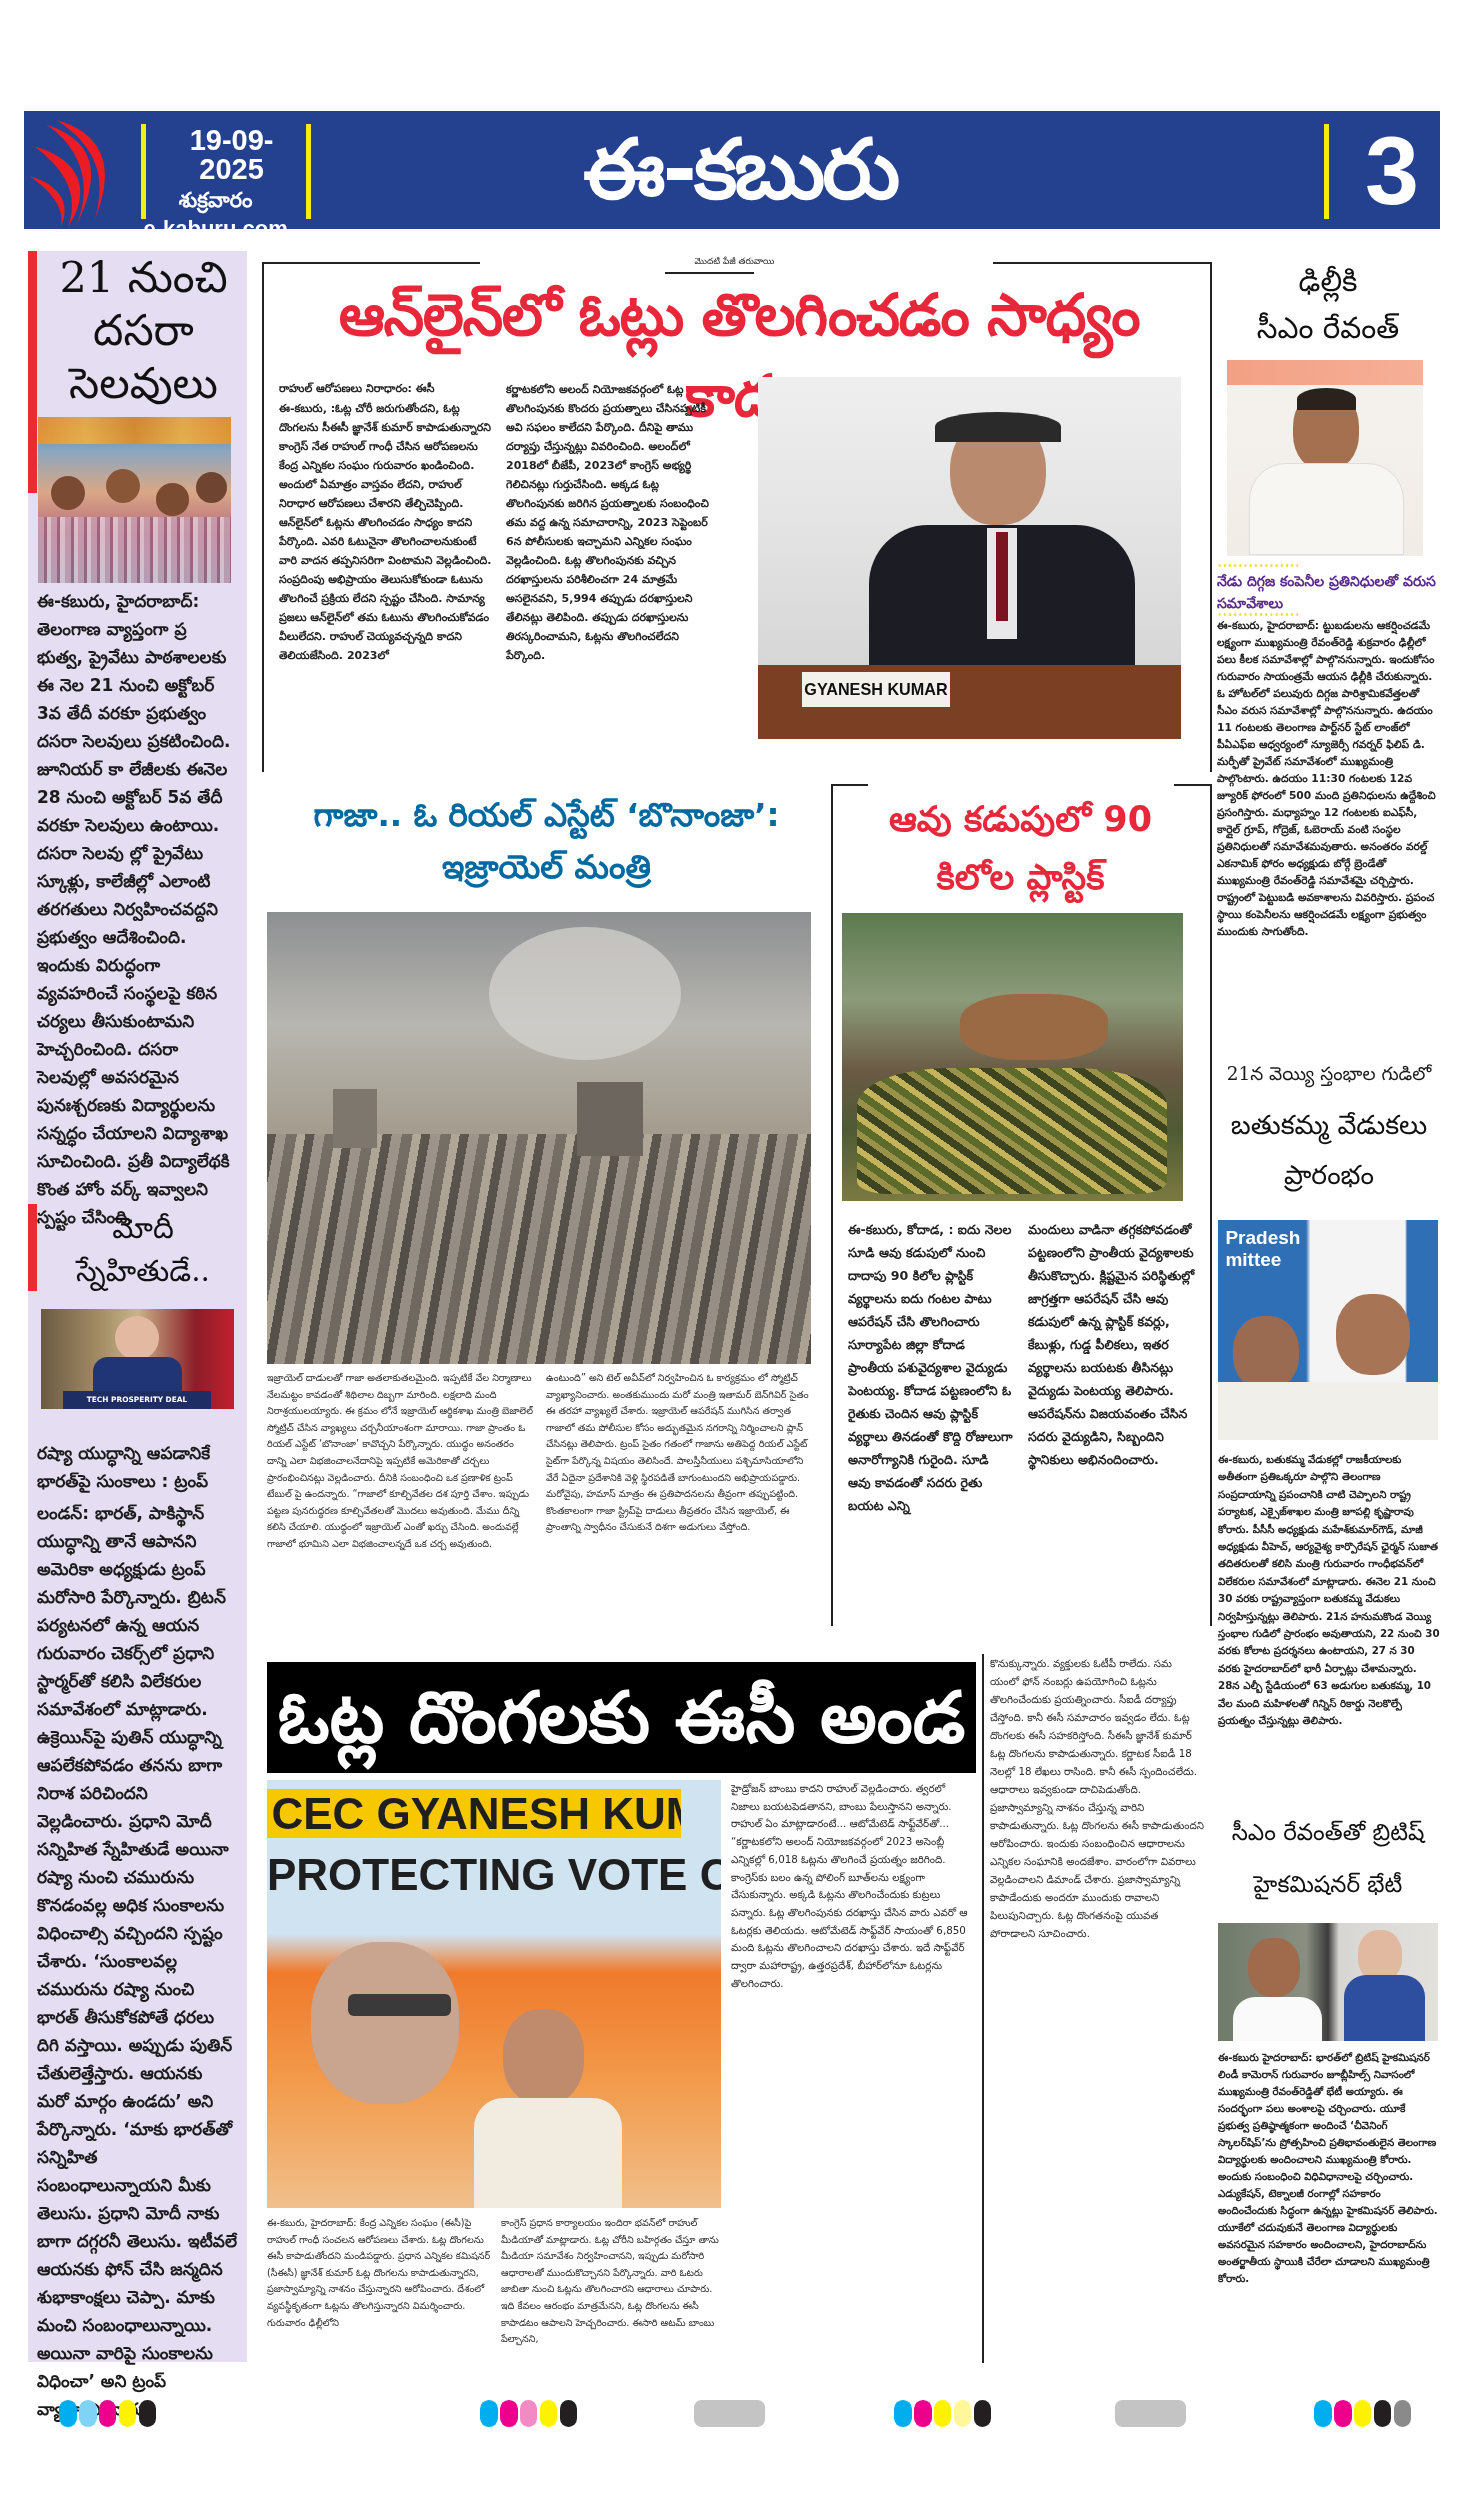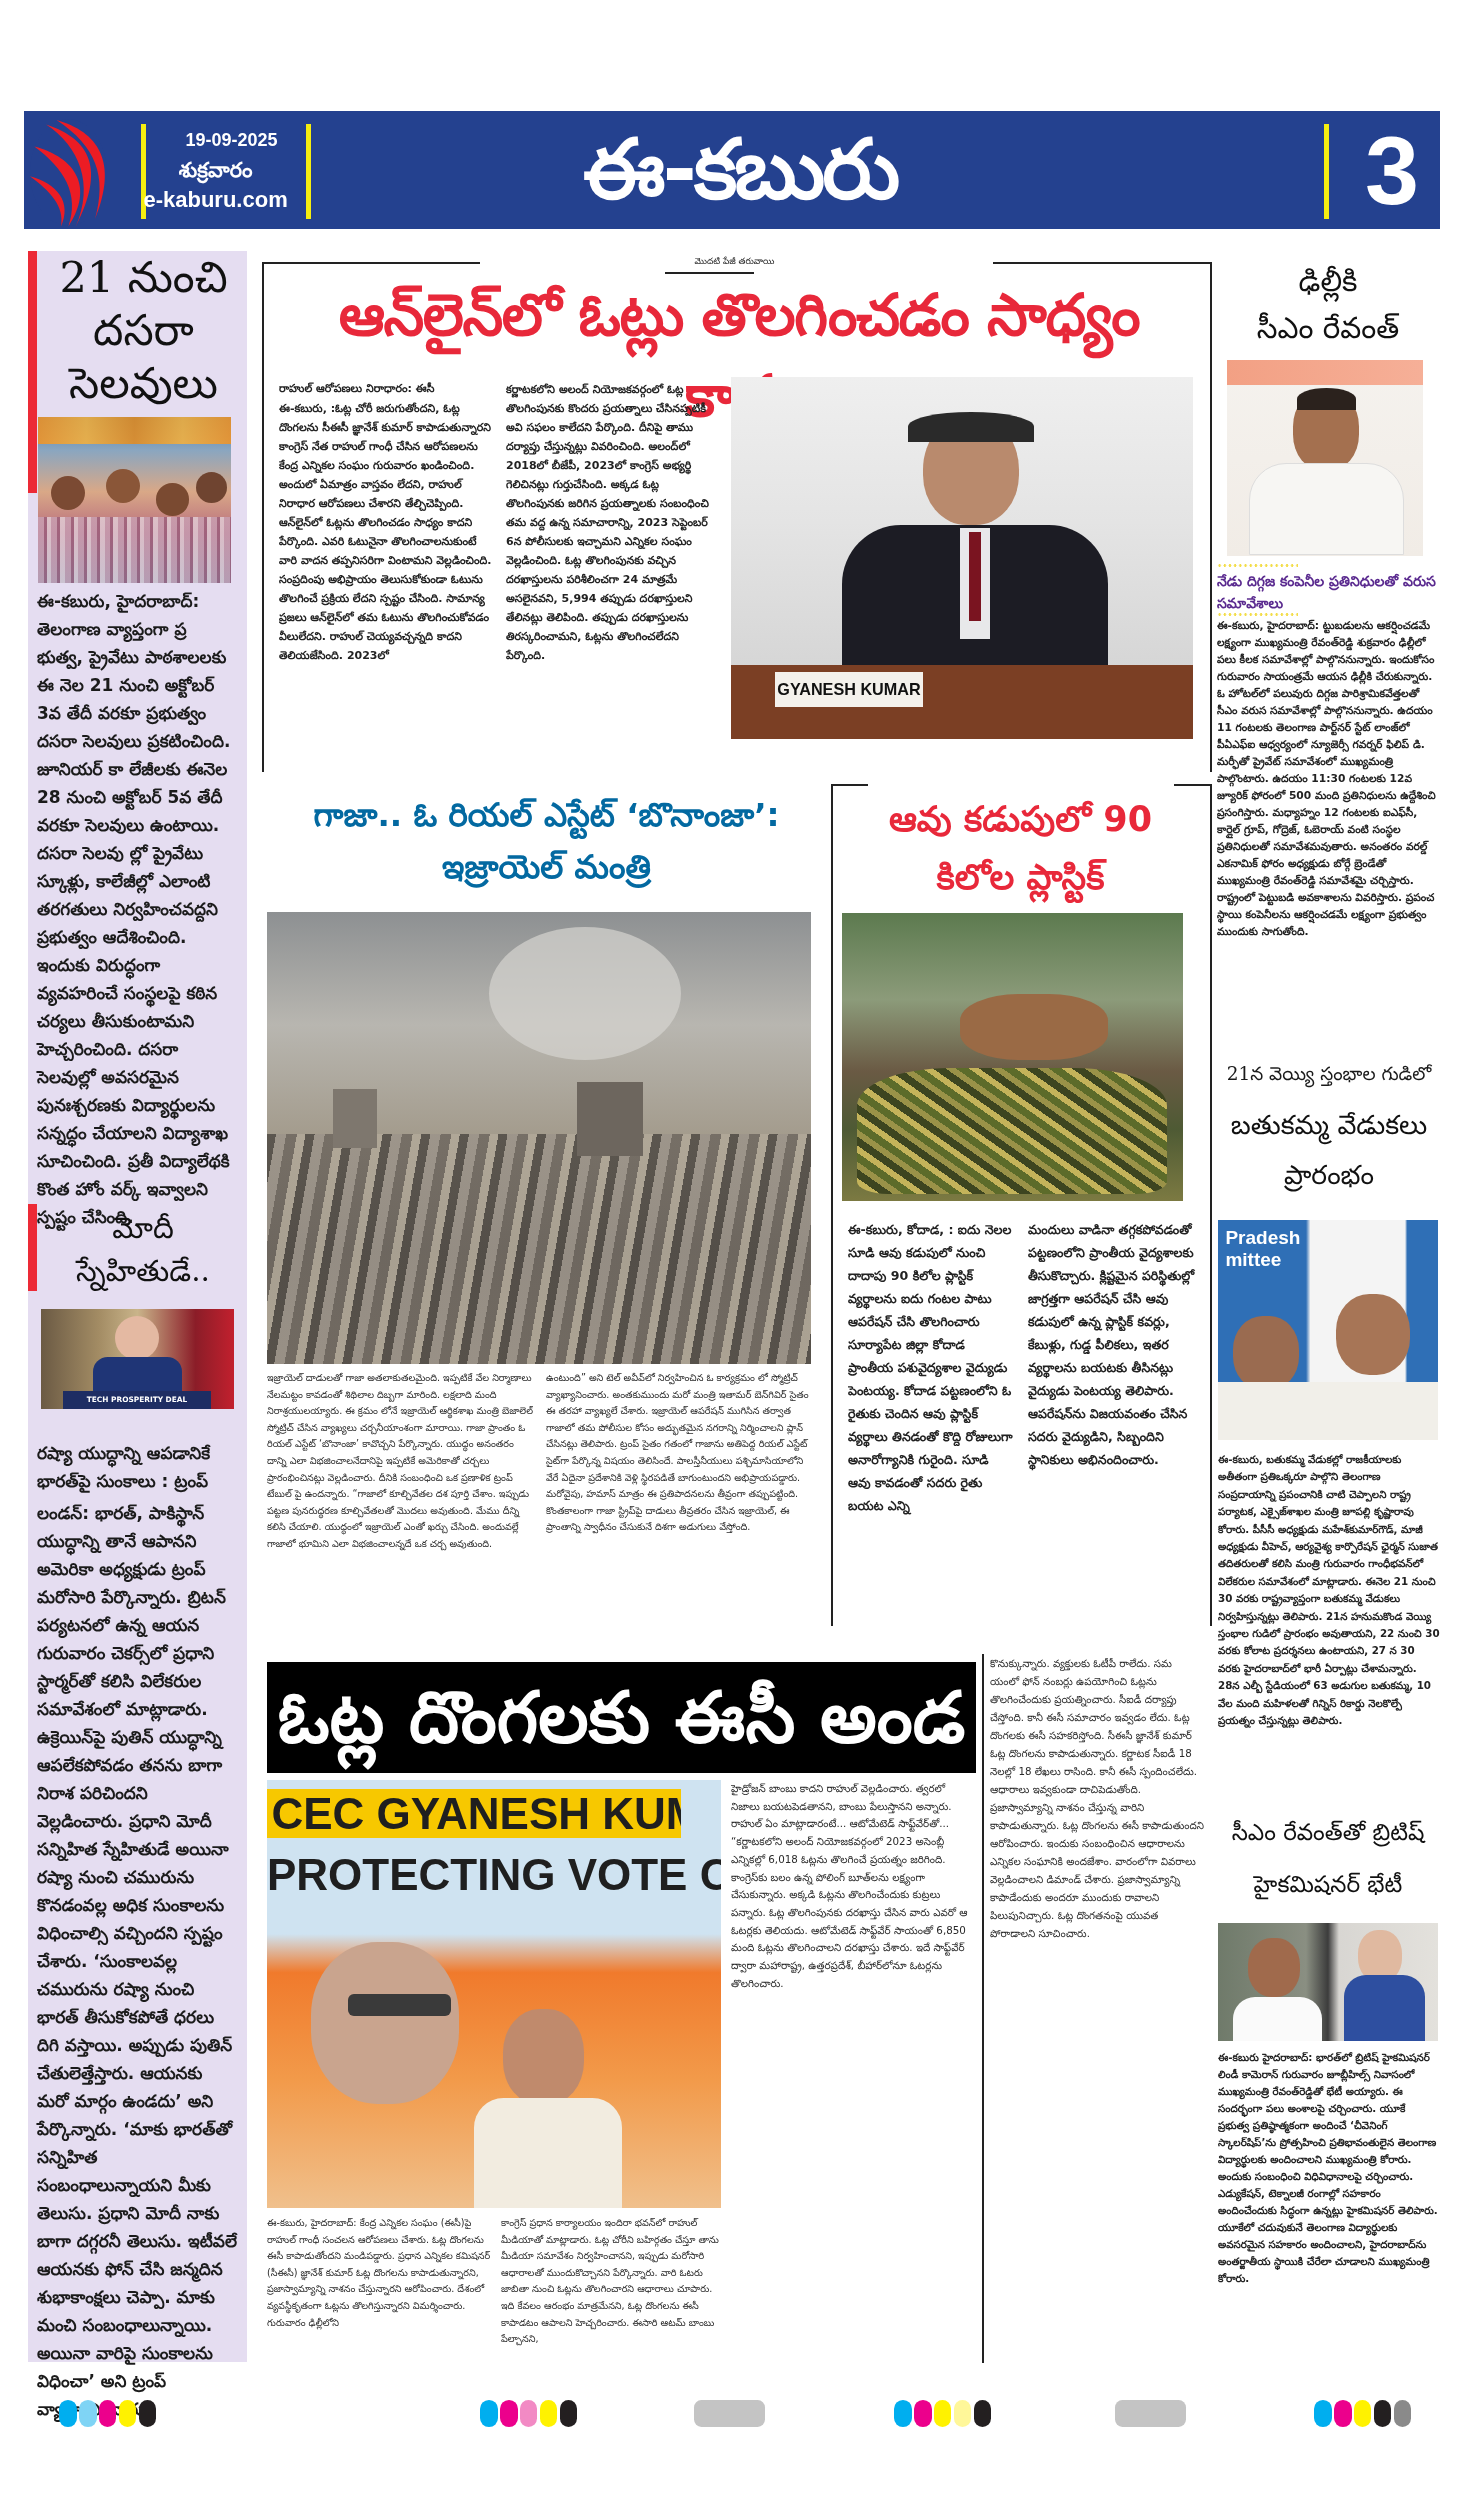--- a/index.html
+++ b/index.html
@@ -6,21 +6,21 @@
   html, body { width: 1466px; height: 2512px; background: #ffffff; overflow: hidden; }
   body { position: relative; font-family: "DejaVu Sans", sans-serif; color: #1a1a1a; }
   .abs { position: absolute; }
 
   
   .masthead { position:absolute; left:23.6px; top:111px; width:1416px; height:118px; background:#24418f; }
   .logo { position:absolute; left:0; top:5.9px; width:111px; height:111px; }
   .ybar { position:absolute; width:5.9px; background:#f5ee10; }
   .mh-date { position:absolute; left:118px; top:14.8px; width:148px; text-align:center; color:#fff; font-family:"Liberation Sans", sans-serif; font-weight:bold; }
   .mh-date div { line-height:29.5px; }
-  .mh-d1 { font-size:18px;padding-left:32px; }
+  .mh-d1 { font-size:29px;padding-left:32px; }
   .mh-d2 { font-size:20.7px; }
   .mh-d3 { font-size:22px; }
   .mh-title { position:absolute; left:458px; top:7.4px; width:517px; height:103px; color:#fff; font-size:83px; font-weight:bold; text-align:center; line-height:103px; letter-spacing:-3px; font-family:"DejaVu Sans", sans-serif; }
   .mh-page { position:absolute; right:20.7px; top:4.4px; color:#fff; font-size:97px; font-weight:bold; font-family:"Liberation Sans", sans-serif; line-height:111px; }
 
   
   .side-left { position:absolute; left:28px; top:251px; width:219px; height:2111px; background:#e5ddf1; }
   .redbar { position:absolute; width:8.9px; background:#ec2a36; }
   .side-head { position:absolute; text-align:center; font-family:"DejaVu Serif", serif; color:#111; }
   .photo { position:absolute; overflow:hidden; }
@@ -100,21 +100,21 @@
 <div class="abs" style="left:262px; top:262px; width:1.5px; height:510px; background:#222;"></div>
 <div class="abs" style="left:1210px; top:262px; width:1.5px; height:510px; background:#222;"></div>
 <div class="abs" style="left:642px; top:256px; width:185px; text-align:center; font-size:8.9px;">మొదటి పేజీ తరువాయి</div>
 <div class="abs" style="left:421px; top:272px; width:89px; height:1.5px; background:#222; left:665px;"></div>
 <div class="abs hl-red" style="left:281px; top:275px; width:916px; font-size:58px; line-height:81px; letter-spacing:-1.5px;">ఆన్‌లైన్‌లో ఓట్లు  తొలగించడం సాధ్యం కాదు</div>
 
 <div class="small-text" style="left:279px; top:380px; width:214px; font-size:11px; font-weight:bold;">రాహుల్ ఆరోపణలు నిరాధారం: ఈసీ</div>
 <div class="small-text" style="left:279px; top:399px; width:214px; height:369px; overflow:hidden; font-size:11px; line-height:19px; font-weight:bold;">ఈ-కబురు, :ఓట్ల చోరీ జరుగుతోందని, ఓట్ల దొంగలను సీఈసీ జ్ఞానేశ్ కుమార్ కాపాడుతున్నారని కాంగ్రెస్ నేత రాహుల్ గాంధీ చేసిన ఆరోపణలను కేంద్ర ఎన్నికల సంఘం గురువారం ఖండించింది. అందులో ఏమాత్రం వాస్తవం లేదని, రాహుల్ నిరాధార ఆరోపణలు చేశారని తేల్చిచెప్పింది. ఆన్‌లైన్‌లో ఓట్లను తొలగించడం సాధ్యం కాదని పేర్కొంది. ఎవరి ఓటునైనా తొలగించాలనుకుంటే వారి వాదన తప్పనిసరిగా వింటామని వెల్లడించింది. సంప్రదింపు అభిప్రాయం తెలుసుకోకుండా ఓటును తొలగించే ప్రక్రియ లేదని స్పష్టం చేసింది. సామాన్య ప్రజలు ఆన్‌లైన్‌లో తమ ఓటును తొలగించుకోవడం వీలులేదని. రాహుల్ చెయ్యవచ్చన్నది కాదని తెలియజేసింది. 2023లో</div>
 <div class="small-text" style="left:506px; top:380px; width:214px; height:388px; overflow:hidden; font-size:11px; line-height:19px; font-weight:bold;">కర్ణాటకలోని అలంద్ నియోజకవర్గంలో ఓట్ల తొలగింపునకు కొందరు ప్రయత్నాలు చేసినప్పటికీ అవి సఫలం కాలేదని పేర్కొంది. దీనిపై తాము దర్యాప్తు చేస్తున్నట్లు వివరించింది. అలంద్‌లో 2018లో బీజేపీ, 2023లో కాంగ్రెస్ అభ్యర్థి గెలిచినట్లు గుర్తుచేసింది. అక్కడ ఓట్ల తొలగింపునకు జరిగిన ప్రయత్నాలకు సంబంధించి తమ వద్ద ఉన్న సమాచారాన్ని, 2023 సెప్టెంబర్ 6న పోలీసులకు ఇచ్చామని ఎన్నికల సంఘం వెల్లడించింది. ఓట్ల తొలగింపునకు వచ్చిన దరఖాస్తులను పరిశీలించగా 24 మాత్రమే అసలైనవని, 5,994 తప్పుడు దరఖాస్తులని తేలినట్లు తెలిపింది. తప్పుడు దరఖాస్తులను తిరస్కరించామని, ఓట్లను తొలగించలేదని పేర్కొంది.</div>
 
-<div class="photo" style="left:731px; top:377px; width:462px; height:362px; background:linear-gradient(180deg,#efefef 0%,#e4e4e4 40%,#cfcfcf 100%);text-decoration:underline;">
+<div class="photo" style="left:758px; top:377px; width:423px; height:362px; background:linear-gradient(180deg,#efefef 0%,#e4e4e4 40%,#cfcfcf 100%);text-decoration:underline;">
   <div style="position:absolute;left:192px;top:37px;width:96px;height:111px;border-radius:50% 50% 45% 45%;background:#b98a6d;"></div>
   <div style="position:absolute;left:177px;top:35px;width:126px;height:29.5px;border-radius:50% 50% 0 0;background:#2a2a2a;"></div>
   <div style="position:absolute;left:111px;top:148px;width:266px;height:148px;background:#1c1c24;border-radius:59px 59px 0 0;"></div>
   <div style="position:absolute;left:229px;top:151px;width:29.5px;height:111px;background:#e8e8ea;"></div>
   <div style="position:absolute;left:238px;top:155px;width:11.8px;height:89px;background:#7a1420;"></div>
   <div style="position:absolute;left:0;top:288px;width:100%;height:74px;background:#7b3f24;"></div>
   <div style="position:absolute;left:44px;top:295px;width:148px;height:35px;background:#f4f1ec;color:#111;font-family:'Liberation Sans',sans-serif;font-weight:bold;font-size:16.2px;line-height:35px;text-align:center;">GYANESH KUMAR</div>
 </div>
 
 <div class="abs hl-purple" style="left:266px; top:789px; width:561px; font-size:32.5px; line-height:52px;">

